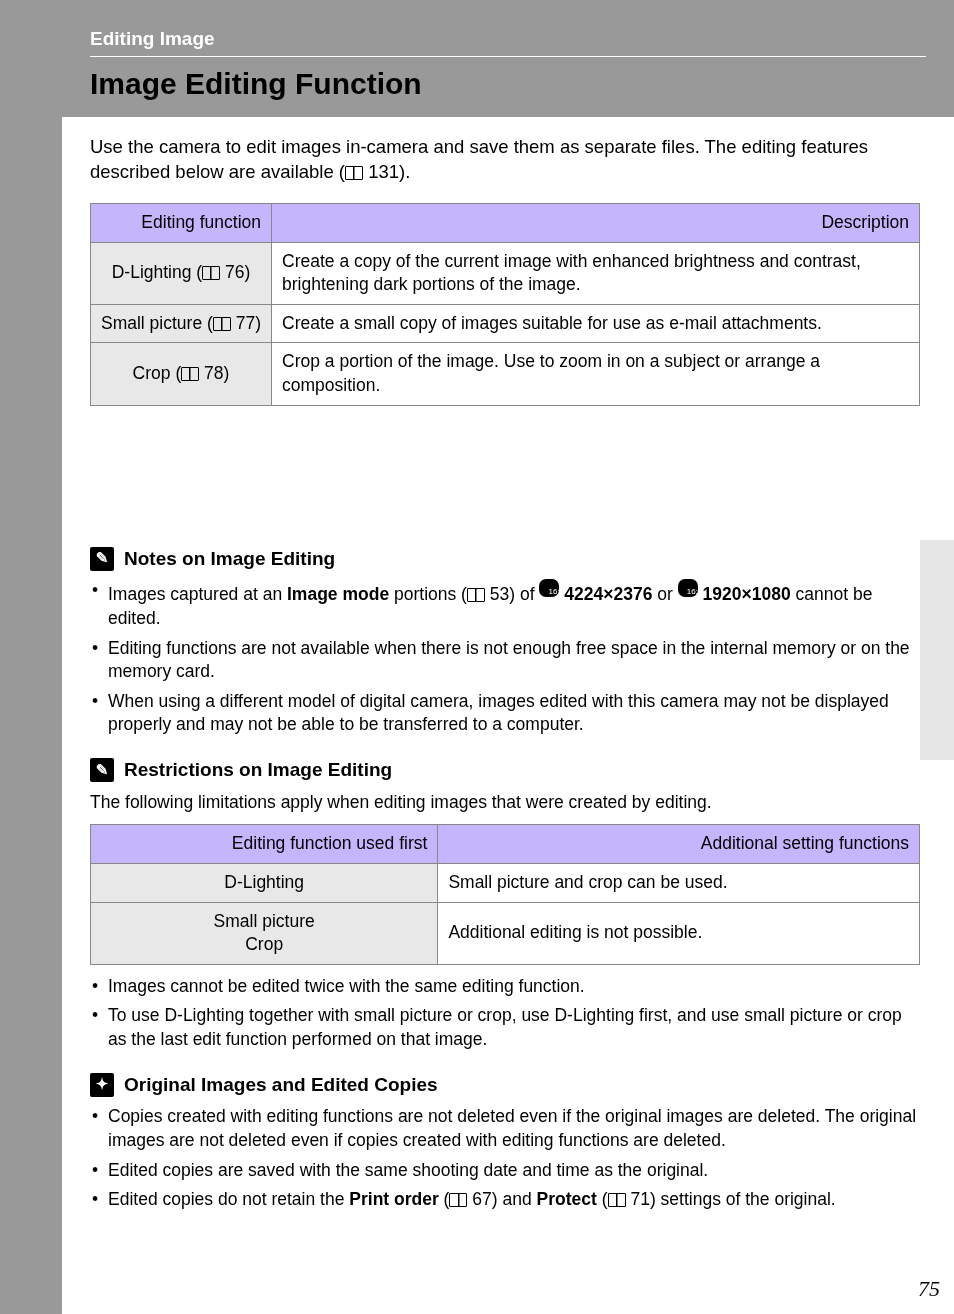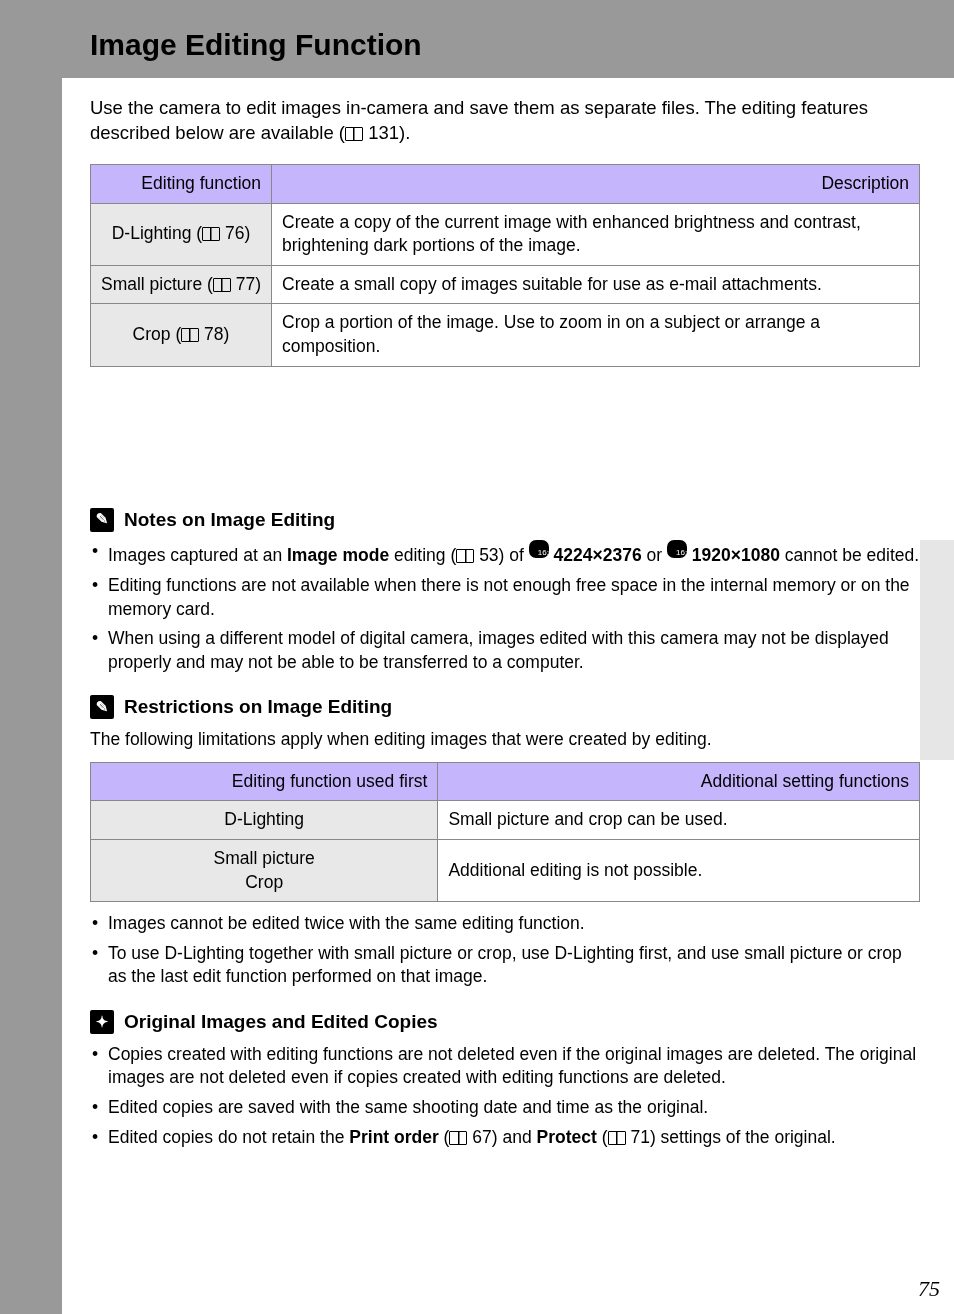--- a/index.html
+++ b/index.html
@@ -103,20 +103,21 @@
     font-family: Georgia, serif;
   }
   strong { font-weight: bold; }
 </style>
 </head>
 <body>
 
 <div class="page">
 
   <div class="header-area">
+    <div class="section-label">Editing Image</div>
     <div class="main-title">Image Editing Function</div>
   </div>
 
   <div class="content">
 
     <p class="intro">
       <span>Use the camera to edit images in-camera and save them as separate files. The editing features described below are available (</span><span class="book-icon"></span> <span>131</span><span>).</span>
     </p>
 
     <table>
@@ -140,21 +141,21 @@
     </tbody>
       </table>
 
     <div class="note-block">
       <div class="note-heading">
         <span class="note-icon">✎</span>
         <span>Notes on Image Editing</span>
       </div>
       <ul class="bullets">
         <li>
-          <span>Images captured at an </span><strong>Image mode</strong><span> editing (</span><span class="book-icon"></span> <span>53</span><span>) of </span><span class="mode-icon"><span>16:9</span><span>10M</span></span><strong> 4224×2376</strong><span> or </span><span class="mode-icon"><span>16:9</span><span>2M</span></span><strong> 1920×1080</strong><span> cannot be edited.</span>
+          <span>Images captured at an </span><strong>Image mode</strong><span> portions (</span><span class="book-icon"></span> <span>53</span><span>) of </span><span class="mode-icon"><span>16:9</span><span>10M</span></span><strong> 4224×2376</strong><span> or </span><span class="mode-icon"><span>16:9</span><span>2M</span></span><strong> 1920×1080</strong><span> cannot be edited.</span>
         </li>
         <li>Editing functions are not available when there is not enough free space in the internal memory or on the memory card.</li>
         <li>When using a different model of digital camera, images edited with this camera may not be displayed properly and may not be able to be transferred to a computer.</li>
       </ul>
     </div>
 
     <div class="note-block">
       <div class="note-heading">
         <span class="note-icon">✎</span>
         <span>Restrictions on Image Editing</span>

